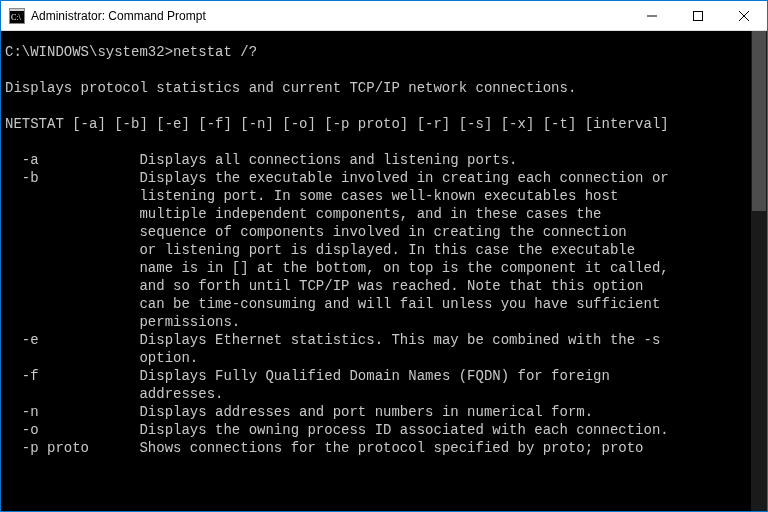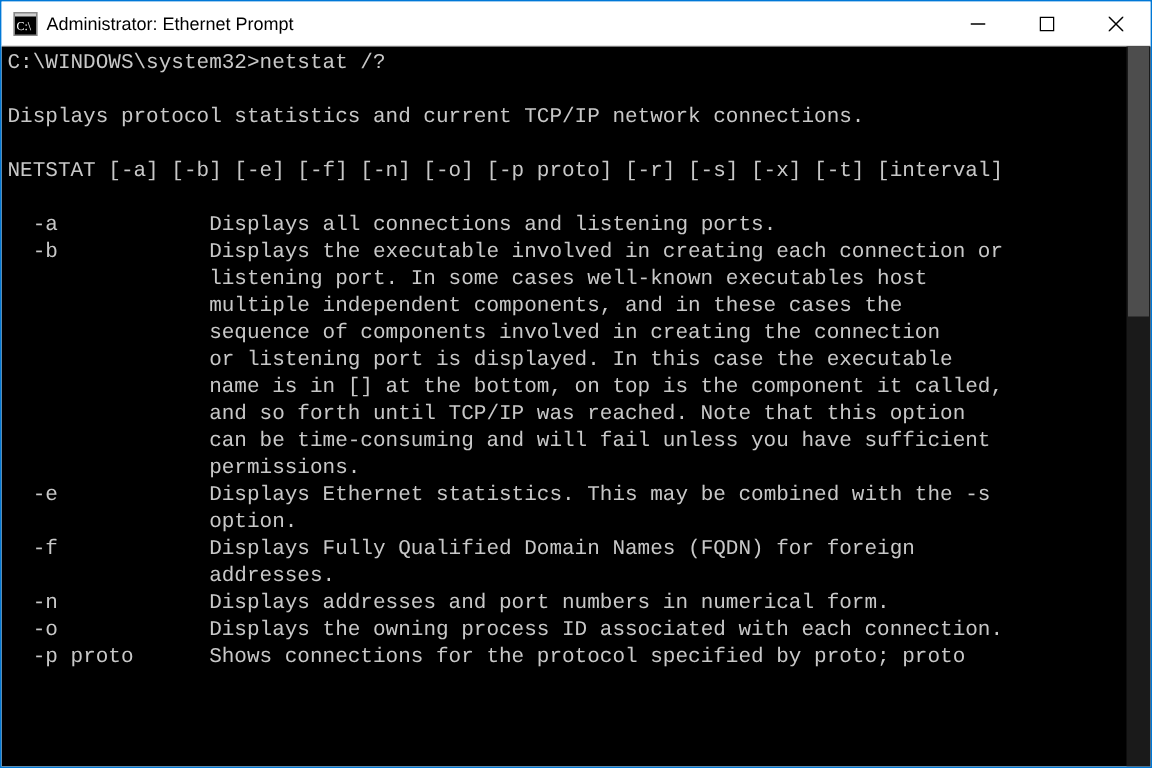--- a/index.html
+++ b/index.html
@@ -48,21 +48,21 @@
   }
   .win-btn svg { width: 10px; height: 10px; }
   .terminal-wrap {
     position: relative;
     height: calc(100% - 30px);
     background: #000;
   }
   .terminal {
     position: absolute;
     left: 0; top: 0; right: 16px; bottom: 0;
-    padding: 2px 4px;
+    padding: 12px 4px;
     font-family: Consolas, "Courier New", monospace;
     font-size: 14px;
     line-height: 18px;
     color: #c8c8c8;
     white-space: pre-wrap;
     word-break: break-all;
     overflow: hidden;
   }
   .scrollbar {
     position: absolute;
@@ -84,21 +84,21 @@
 
 <div class="titlebar">
   <div class="app-icon">
     <svg viewBox="0 0 16 16">
       <rect x="0" y="0" width="16" height="16" fill="#000"></rect>
       <rect x="0" y="0" width="16" height="3" fill="#d0d0d0"></rect>
       <rect x="0.5" y="0.5" width="15" height="15" fill="none" stroke="#888" stroke-width="1"></rect>
       <text x="2" y="12" font-family="Consolas" font-size="8" fill="#fff">C:\</text>
     </svg>
   </div>
-  <div class="title-text">Administrator: Ethernet Prompt</div>
+  <div class="title-text">Administrator: Command Prompt</div>
   <div class="win-controls">
     <div class="win-btn">
       <svg viewBox="0 0 10 10">
           <line x1="0" y1="5" x2="10" y2="5" stroke="#000" stroke-width="1"></line>
         </svg>
     </div>
     <div class="win-btn">
       <svg viewBox="0 0 10 10">
           <rect x="0.5" y="0.5" width="9" height="9" fill="none" stroke="#000" stroke-width="1"></rect>
         </svg>

